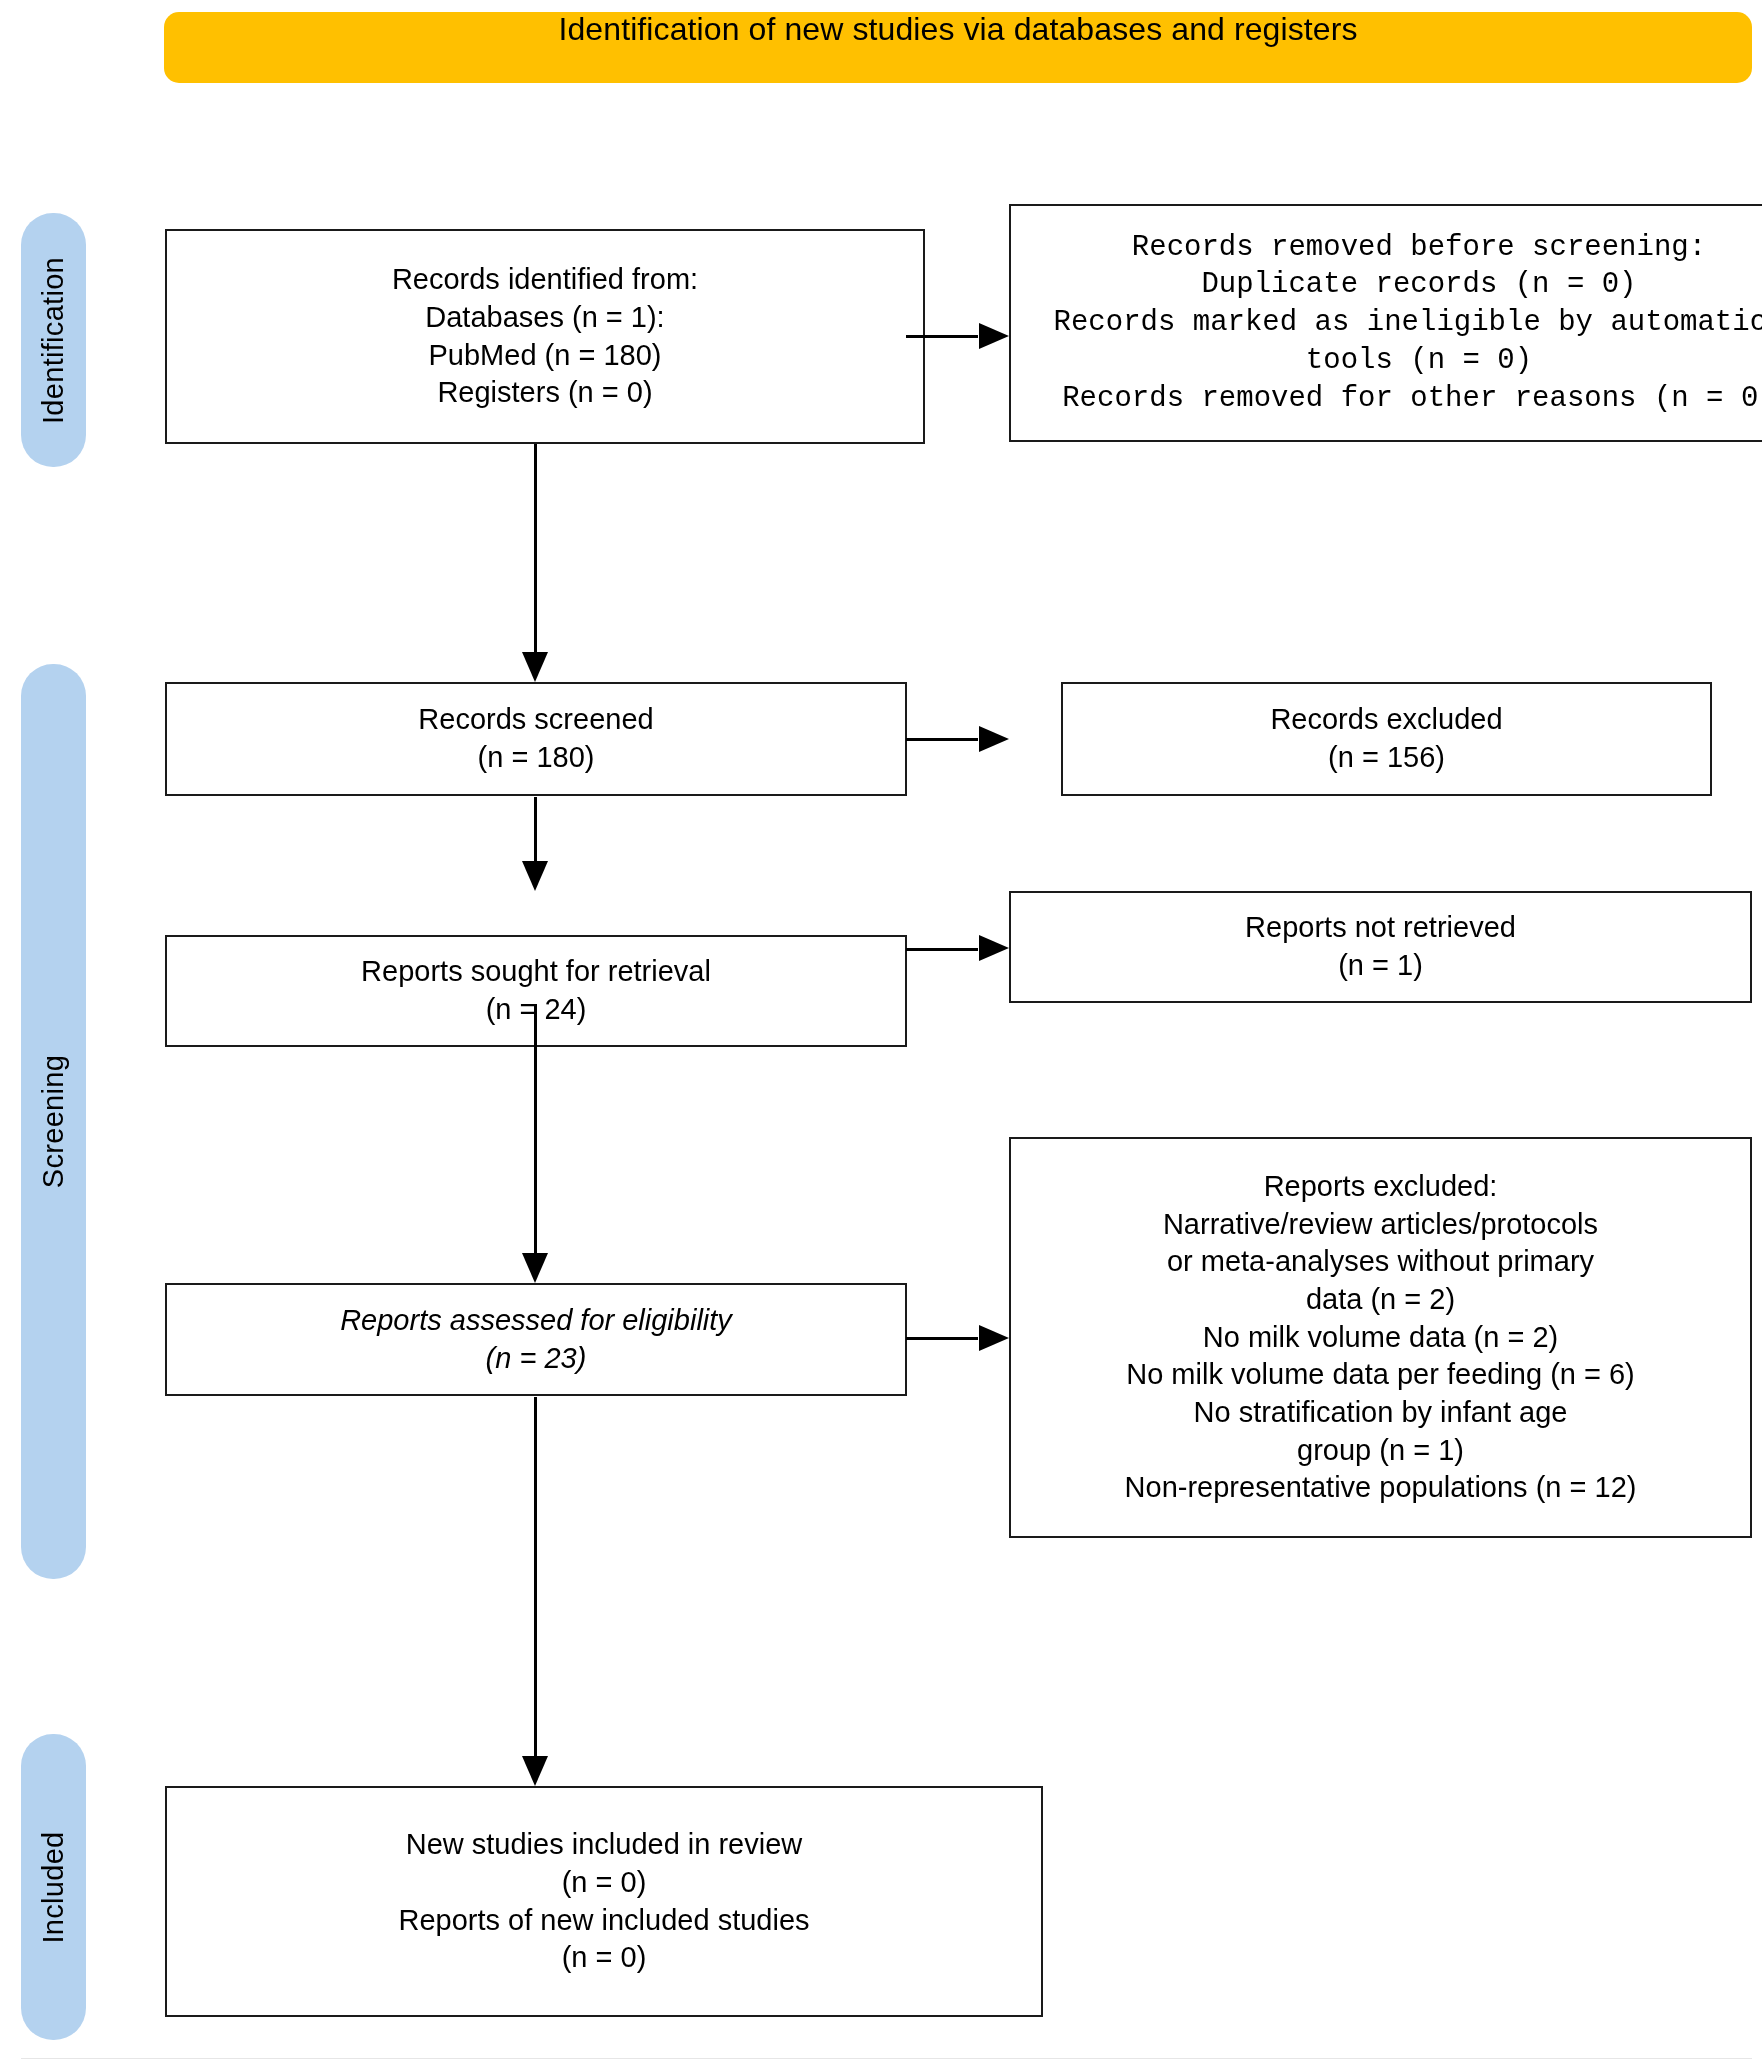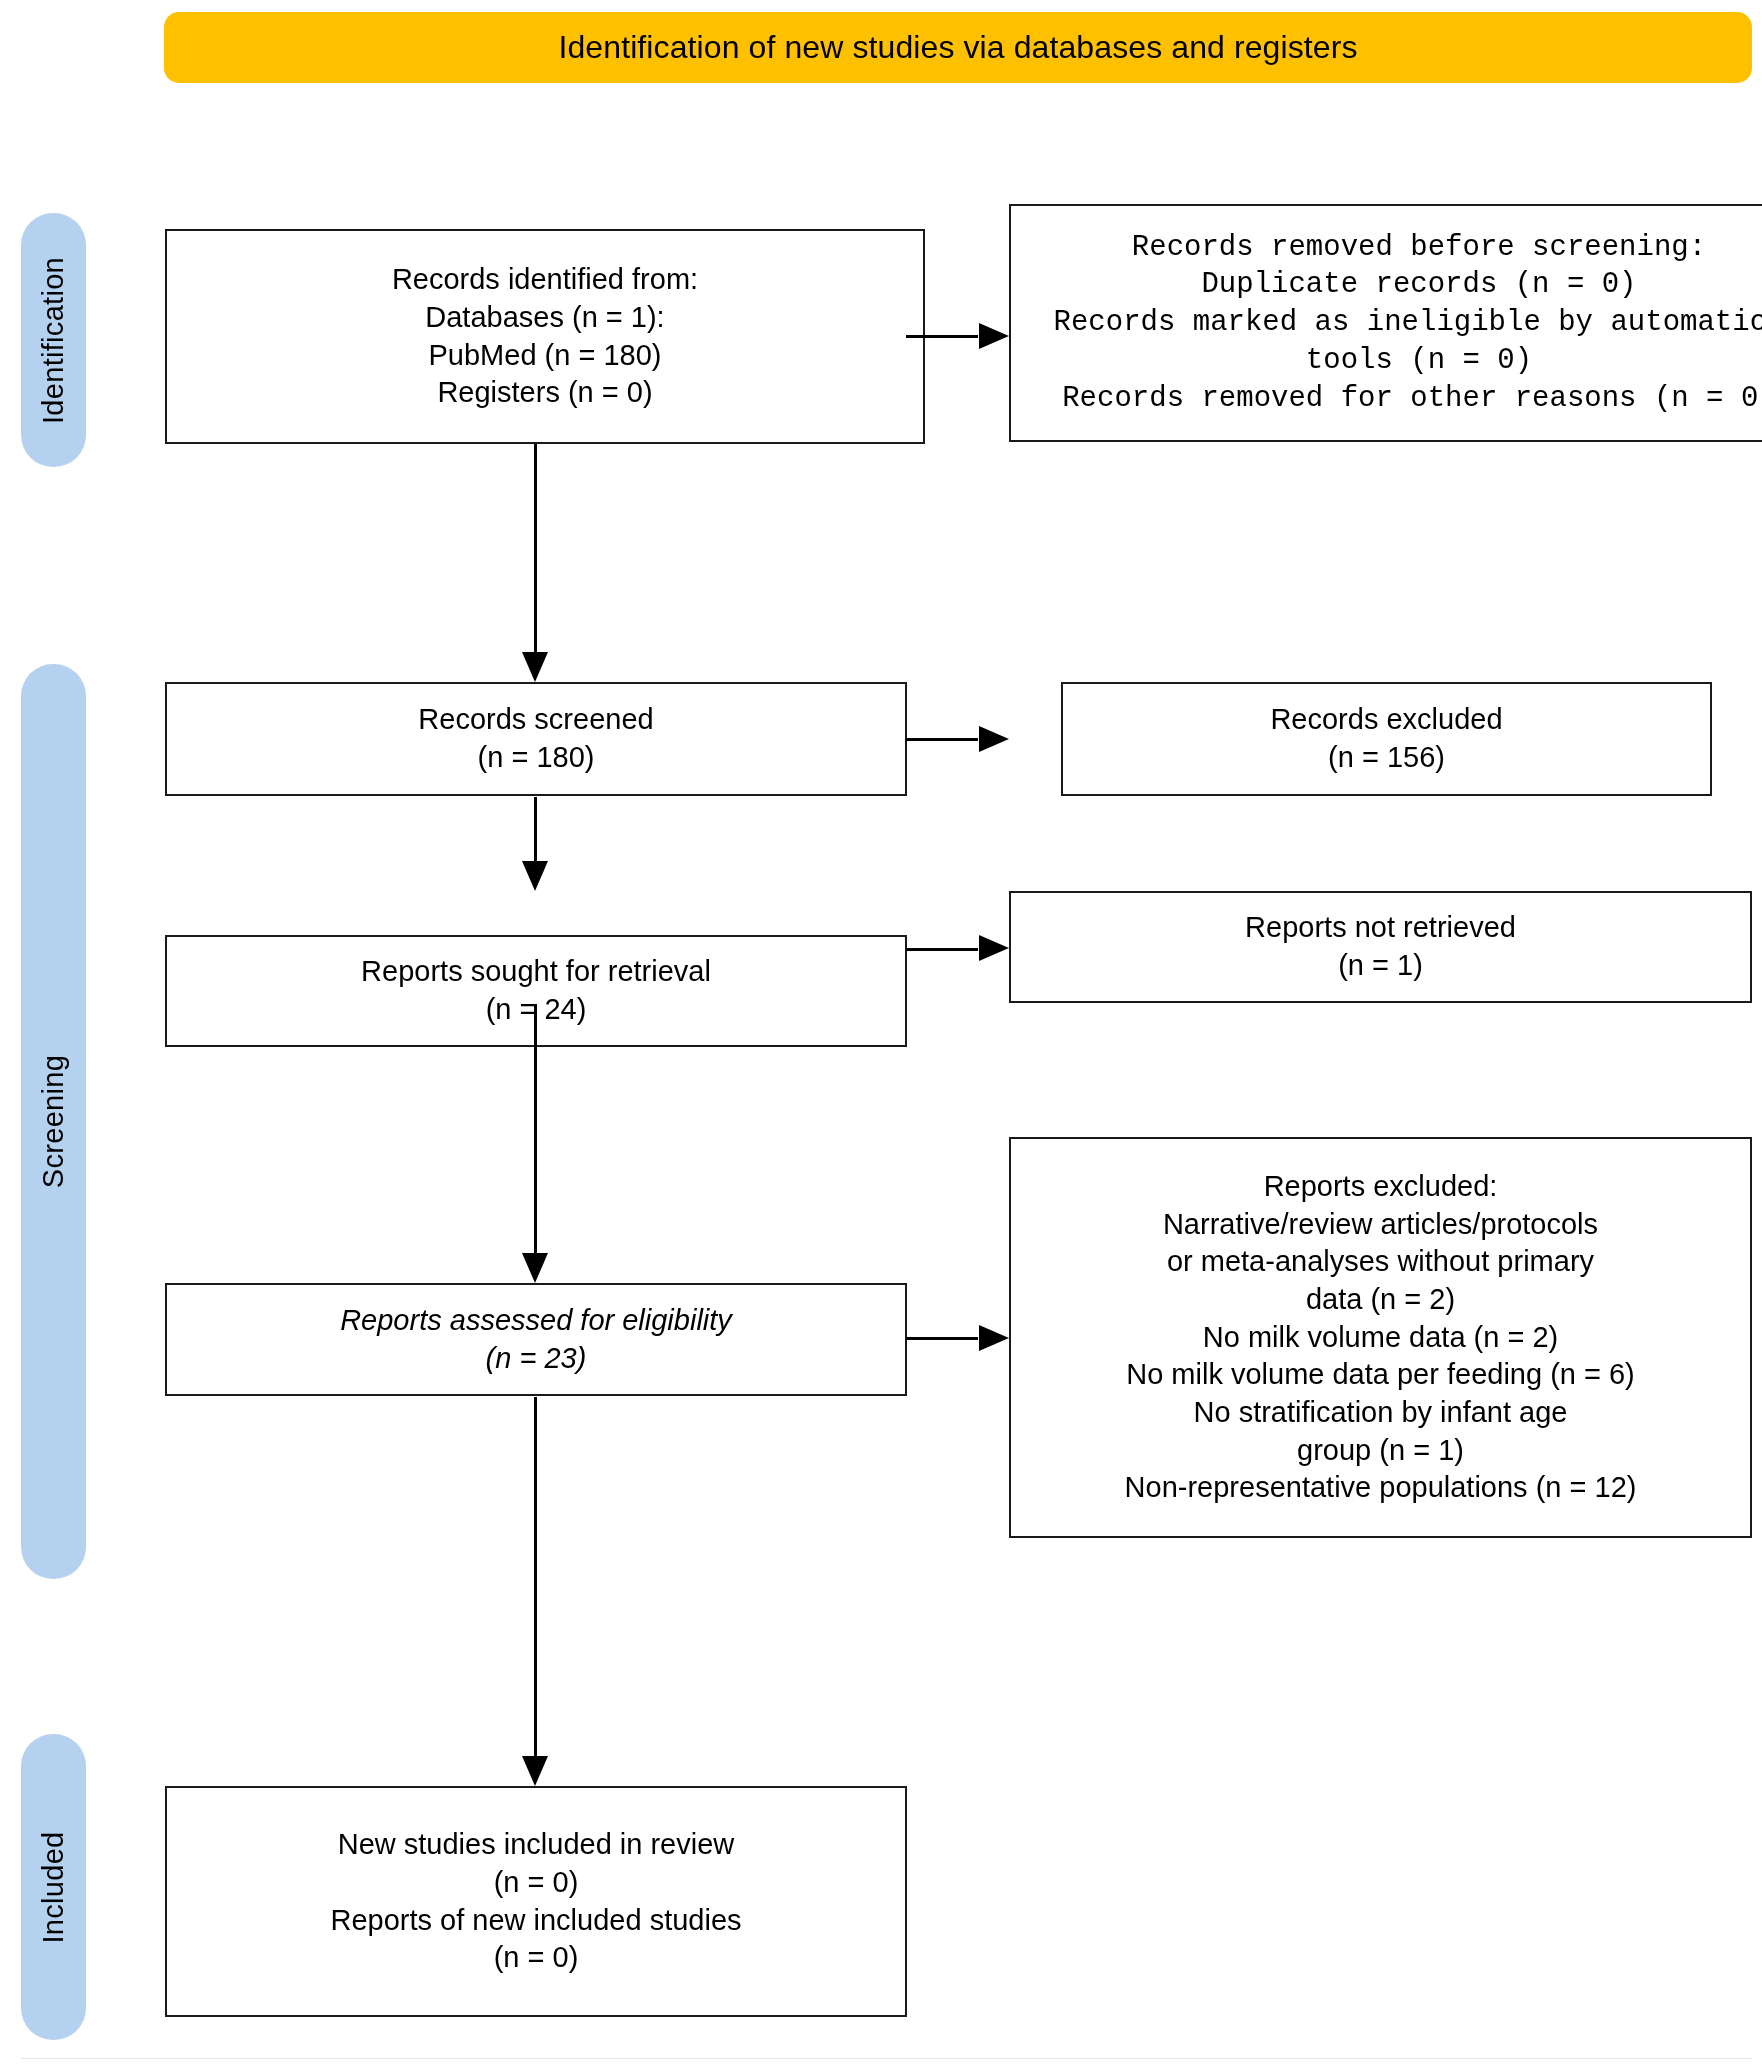--- a/index.html
+++ b/index.html
@@ -24,21 +24,21 @@
   
   .header-banner {
     position: absolute;
     left: 164px;
     top: 11.6px;
     width: 1588px;
     height: 71px;
     background: #FFC000;
     border-radius: 15px;
     display: flex;
-    align-items: center;
+    align-items: flex-start;
     justify-content: center;
     box-sizing: border-box;
   }
   .header-banner-text {
     font-size: 32px;
     line-height: 1.1;
     color: #000000;
     text-align: center;
     letter-spacing: 0.1px;
   }
@@ -87,21 +87,21 @@
 
   
   #box-records-identified   { left: 165px;  top: 229px;  width: 760px; height: 215px; }
   #box-records-removed      { left: 1009px; top: 204px;  width: 820px; height: 238px; font-family: Liberation Mono, monospace; }
   #box-records-screened     { left: 165px;  top: 682px; width: 742px; height: 114px; }
   #box-records-excluded     { left: 1061px; top: 682px; width: 651px; height: 114px; }
   #box-reports-sought       { left: 165px;  top: 891px; width: 742px; height: 112px; margin-top: 44px; }
   #box-reports-not-retrieved{ left: 1009px; top: 891px; width: 743px; height: 112px; }
   #box-reports-excluded     { left: 1009px; top: 1137px; width: 743px; height: 401px; }
   #box-reports-assessed     { left: 165px;  top: 1283px; width: 742px; height: 113px; font-style: italic; }
-  #box-new-studies          { left: 165px;  top: 1786px; width: 742px; height: 231px; }
+  #box-new-studies          { left: 165px;  top: 1786px; width: 878px; height: 231px; }
 
   
   .conn {
     position: absolute;
     background: #000000;
   }
   .conn-v { width: 2.9px; }
   .conn-h { height: 2.9px; }
 
   .arrowhead-down {

